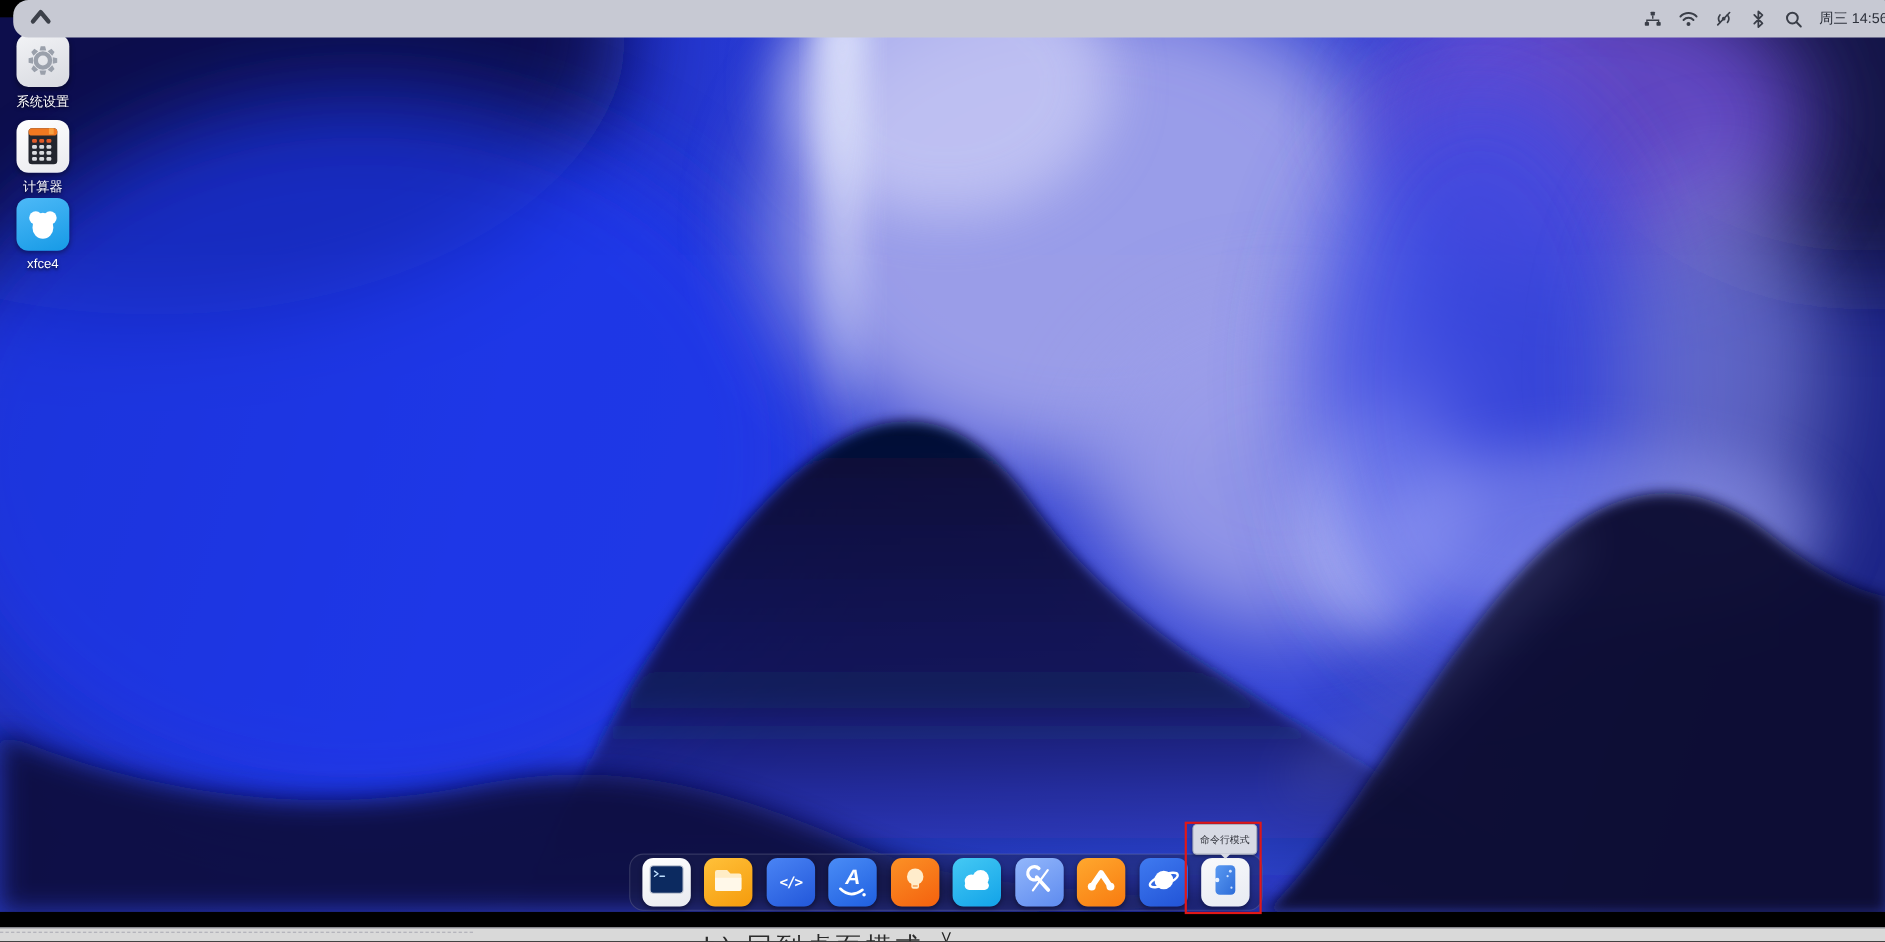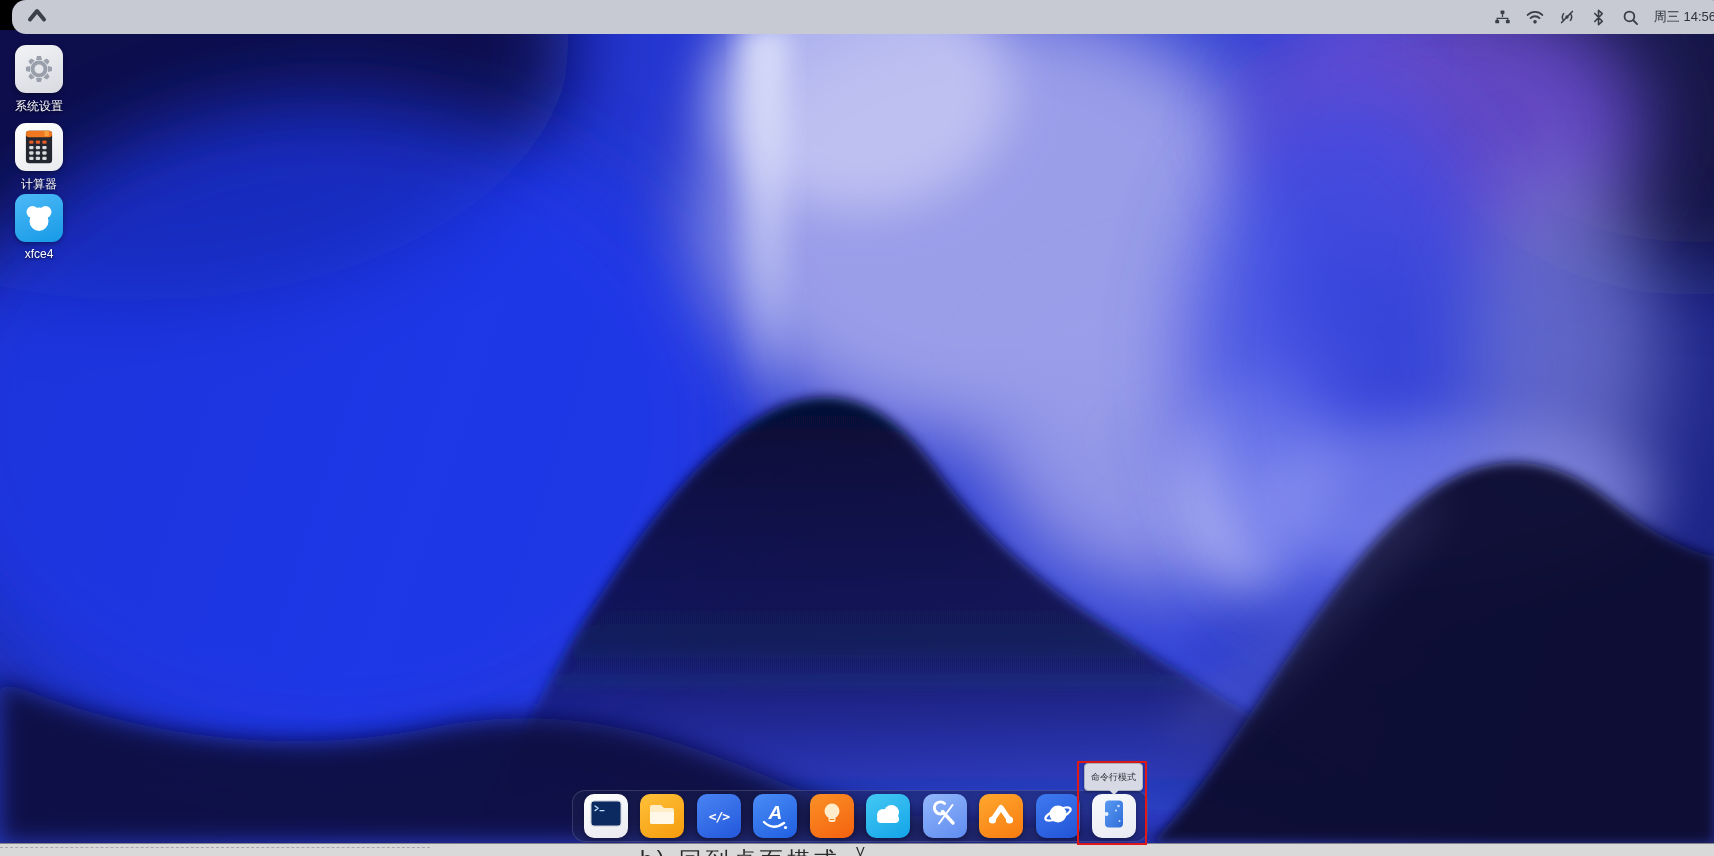--- a/index.html
+++ b/index.html
@@ -14,21 +14,21 @@
     z-index:30;
     border-radius:14px;
   }
   .panel-left { display:flex; align-items:center; padding-left:12px; }
   .launcher-btn { width:26px; height:22px; display:flex; align-items:center; justify-content:center; cursor:pointer; }
   .panel-right { display:flex; align-items:center; gap:14px; padding-right:10px; }
   .tray-ico { width:18px; height:18px; display:flex; align-items:center; justify-content:center; }
   .clock { font-size:13px; color:#2e323c; white-space:nowrap; }
 
   
-  .desktop { position:absolute; left:0; top:30px; width:1714px; height:813px; overflow:visible; }
+  .desktop { position:absolute; left:0; top:16px; width:1714px; height:813px; overflow:visible; }
   .wallpaper { position:absolute; left:0; top:0; width:1714px; height:813px; display:block; }
 
   
   .desk-icon { position:absolute; left:3px; width:72px; display:flex; flex-direction:column; align-items:center; cursor:pointer; }
   .desk-icon .badge { width:48px; height:48px; border-radius:11px; display:flex; align-items:center; justify-content:center;
     box-shadow:0 2px 5px rgba(0,0,0,.35); }
   .desk-icon .lbl { margin-top:5px; font-size:12px; color:#fff; text-shadow:0 1px 3px rgba(0,0,0,.75); white-space:nowrap; }
   .badge-settings { background:linear-gradient(160deg,#f2f3f6,#d8dae0); }
   .badge-calc { background:linear-gradient(160deg,#ffffff,#e9eaee); }
   .badge-xfce { background:linear-gradient(160deg,#4db9f7,#169ae6); }

